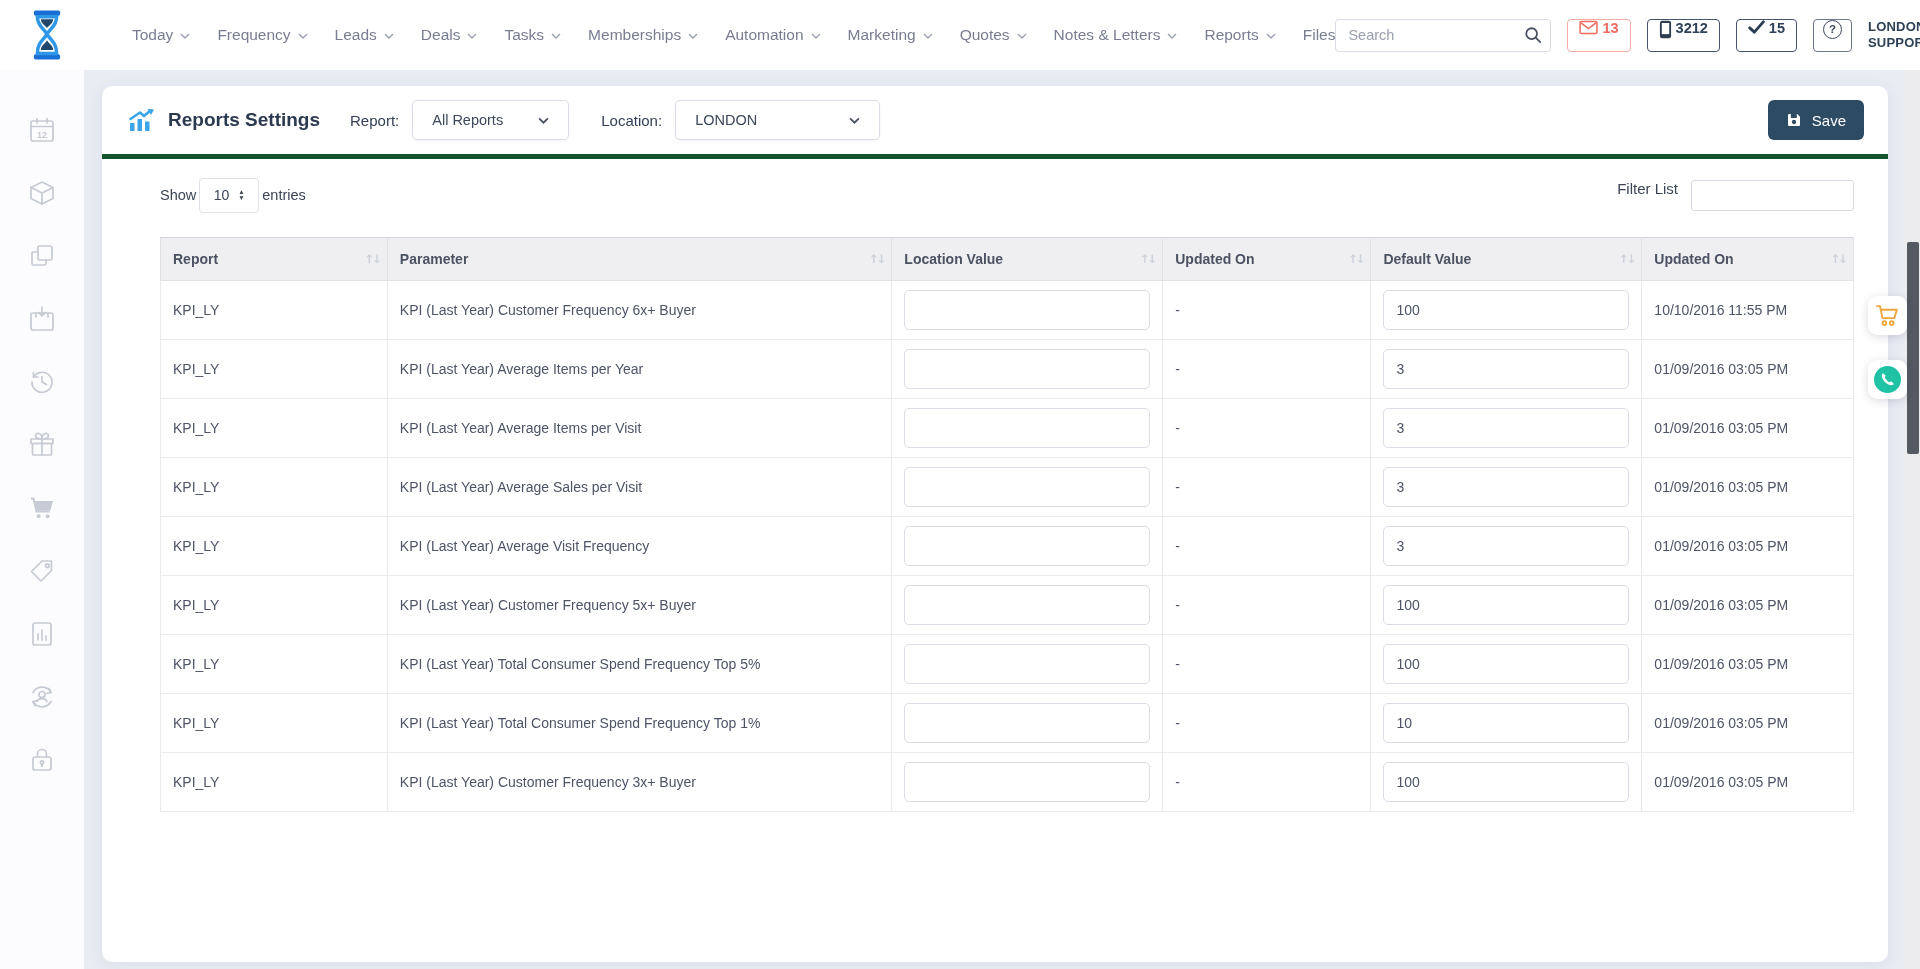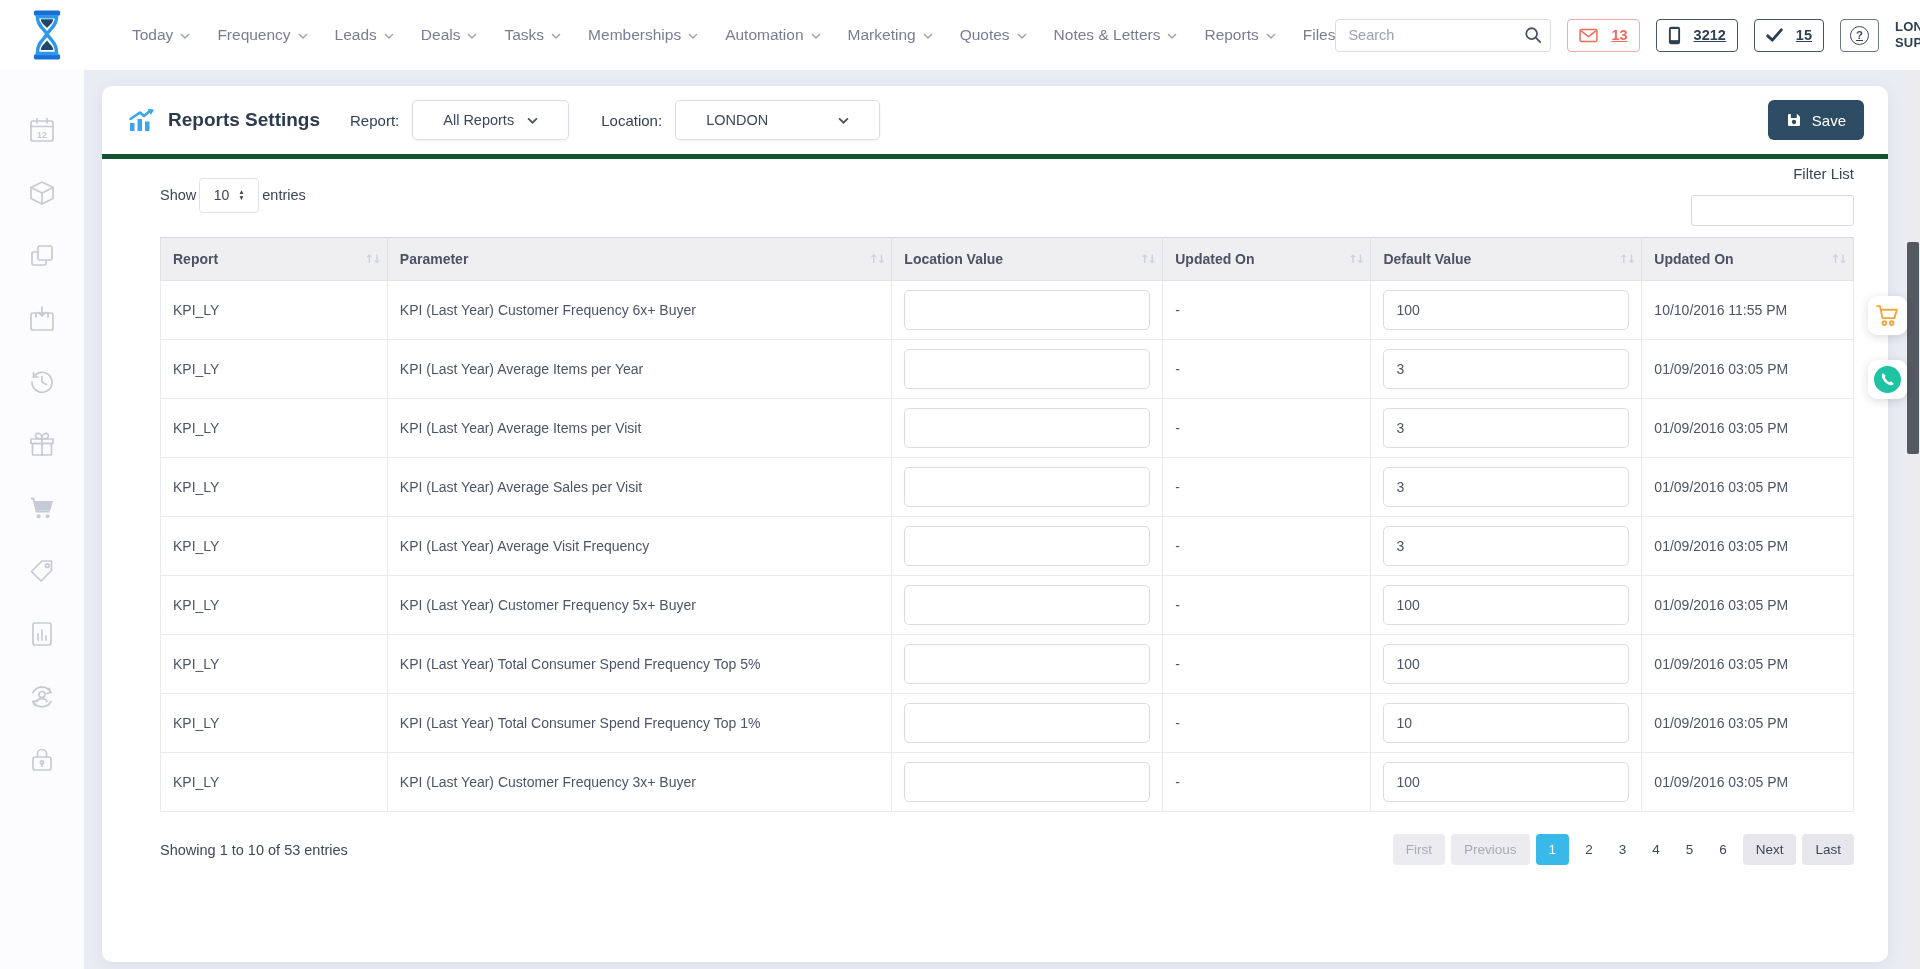--- a/index.html
+++ b/index.html
@@ -27,22 +27,22 @@
   .search-box { position: relative; width: 216px; }
   .search-box input {
     width: 100%; height: 33px; border: 1px solid #d9dce4; border-radius: 4px;
     padding: 0 36px 0 12px; font-size: 14.5px; color: #4d5466; outline: none;
     font-family: inherit; background: #fff;
   }
   .search-box input::placeholder { color: #9aa0ae; }
   .search-btn { position: absolute; right: 9px; top: 7px; cursor: pointer; display: flex; }
   .badge {
     height: 33px; border-radius: 4px; border: 1px solid #45546c;
-    display: flex; align-items: center; gap: 13px; padding: 0 11px;
-    font-size: 14.5px; font-weight: 600; color: #2e4156; cursor: pointer; background: #fff; text-decoration: underline;
+    display: flex; align-items: flex-start; gap: 4px; padding: 0 11px;
+    font-size: 14.5px; font-weight: 600; color: #2e4156; cursor: pointer; background: #fff;
   }
   .badge-coral { border-color: #f4aba5; color: #ed6a5e; }
   .badge-help { padding: 0 9px; border-color: #6d7689; }
   .q-circle {
     width: 19px; height: 19px; border: 1.5px solid #3e4a5e; border-radius: 50%;
     display: flex; align-items: center; justify-content: center;
     font-size: 11.5px; font-weight: 700; color: #3e4a5e;
   }
   .user-name { font-size: 13px; font-weight: 600; color: #2e4156; line-height: 16px; letter-spacing: .2px; }
 
@@ -64,42 +64,42 @@
   .card-header {
     height: 73px; display: flex; align-items: center; padding: 0 24px 0 26px;
     border-bottom: 5px solid #14532d;
   }
   .title-icon { margin-right: 13px; display: flex; }
   .page-title { font-size: 19px; font-weight: 700; color: #2c3a4f; margin-right: 30px; }
   .hdr-label { font-size: 15px; color: #333f54; margin-right: 13px; }
   .select {
     height: 40px; border: 1px solid #d9dde6; border-radius: 5px; background: #fff;
     display: flex; align-items: center; justify-content: space-between;
-    padding: 0 30px; font-size: 14.5px; color: #3c475a; cursor: pointer; margin-right: 32px;
+    padding: 0 19px; font-size: 14.5px; color: #3c475a; cursor: pointer; margin-right: 32px;
     box-shadow: 0 1px 3px rgba(60,70,110,.06);
   }
   .select .chev { color: #4a5163; }
   .select-report { width: 157px; }
   .select-location { width: 205px; margin-right: 0; }
   .save-btn {
     margin-left: auto; height: 40px; padding: 0 18px; border: none; border-radius: 6px;
     background: #2e4b64; color: #fff; font-size: 15px; font-family: inherit;
     display: flex; align-items: center; gap: 10px; cursor: pointer;
   }
 
   .card-body { padding: 18px 34px 0 58px; }
   .controls-row { display: flex; align-items: center; justify-content: space-between; height: 36px; }
   .show-entries { display: flex; align-items: center; gap: 3px; font-size: 14.5px; color: #3a4556; }
   .size-select {
     width: 60px; height: 35px; border: 1px solid #dfe2e8; border-radius: 4px;
     display: flex; align-items: center; justify-content: center; gap: 9px;
     font-size: 14px; color: #3a4556; cursor: pointer; background: #fff;
   }
   .spinner { display: flex; flex-direction: column; font-size: 6.5px; color: #3a4556; line-height: 6px; }
-  .filter-wrap { display: flex; align-items: flex-end; gap: 13px; font-size: 15px; color: #3a4556; flex-direction: column; }
+  .filter-wrap { display: flex; align-items: flex-start; gap: 13px; font-size: 15px; color: #3a4556; }
   .filter-wrap input {
     width: 163px; height: 31px; border: 1px solid #d6dae2; border-radius: 3px;
     padding: 0 8px; font-size: 14px; color: #4d5466; outline: none; font-family: inherit;
   }
 
   
   table.data-table { width: 100%; border-collapse: collapse; margin-top: 24px; table-layout: fixed; }
   .data-table th {
     background: #efeff2; font-weight: 700; color: #4b5262; font-size: 14px;
     text-align: left; padding: 13px 24px 13px 12px; border: 1px solid #e0e2e8;
@@ -551,35 +551,20 @@
     <td class="cell-report">KPI_LY</td>
     <td class="cell-parameter">KPI (Last Year) Customer Frequency 3x+ Buyer</td>
     <td><input class="cell-input loc-input" style=""></td>
     <td class="cell-updated">-</td>
     <td><input class="cell-input def-input" value="100" style=""></td>
     <td class="cell-def-updated">01/09/2016 03:05 PM</td>
   </tr>
 </tbody>
       </table>
 
-      <div class="table-footer">
-        <span class="footer-summary">Showing 1 to 10 of 53 entries</span>
-        <div class="pagination" id="pagination">
-            <div class="page-btn disabled">First</div>
-            <div class="page-btn disabled">Previous</div>
-            <div class="page-btn active">1</div>
-            <div class="page-btn page">2</div>
-            <div class="page-btn page">3</div>
-            <div class="page-btn page">4</div>
-            <div class="page-btn page">5</div>
-            <div class="page-btn page">6</div>
-            <div class="page-btn button">Next</div>
-            <div class="page-btn button">Last</div>
-          </div>
-      </div>
     </div>
 
   </div>
 </div>
 
 <div class="fab fab-cart">
   <svg width="25" height="23" viewBox="0 0 24 22" fill="none" stroke="#f0a73c" stroke-width="1.8" stroke-linecap="round" stroke-linejoin="round">
     <path d="M2 2 h2.8 l2.4 11.5 h11.3 l2.6 -8 H6"></path>
     <circle cx="9" cy="18.3" r="1.8"></circle>
       <circle cx="16" cy="18.3" r="1.8"></circle>

